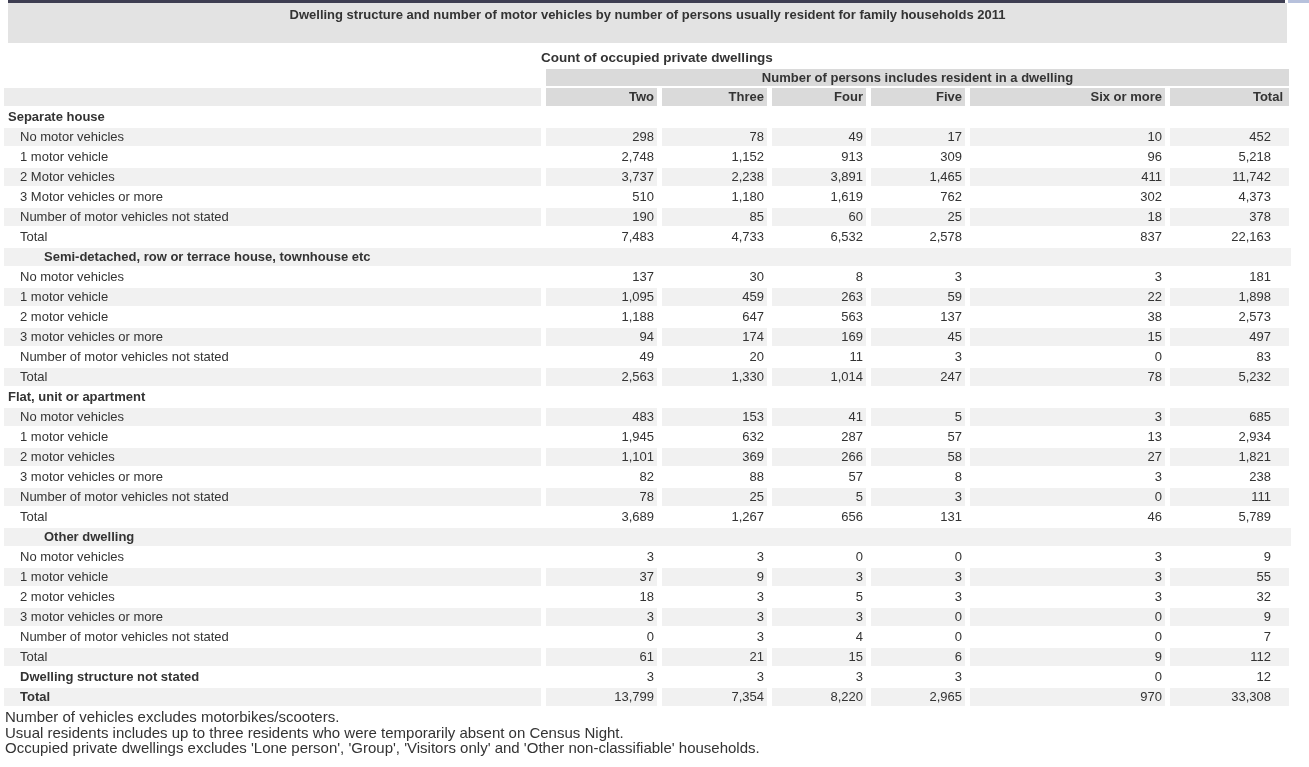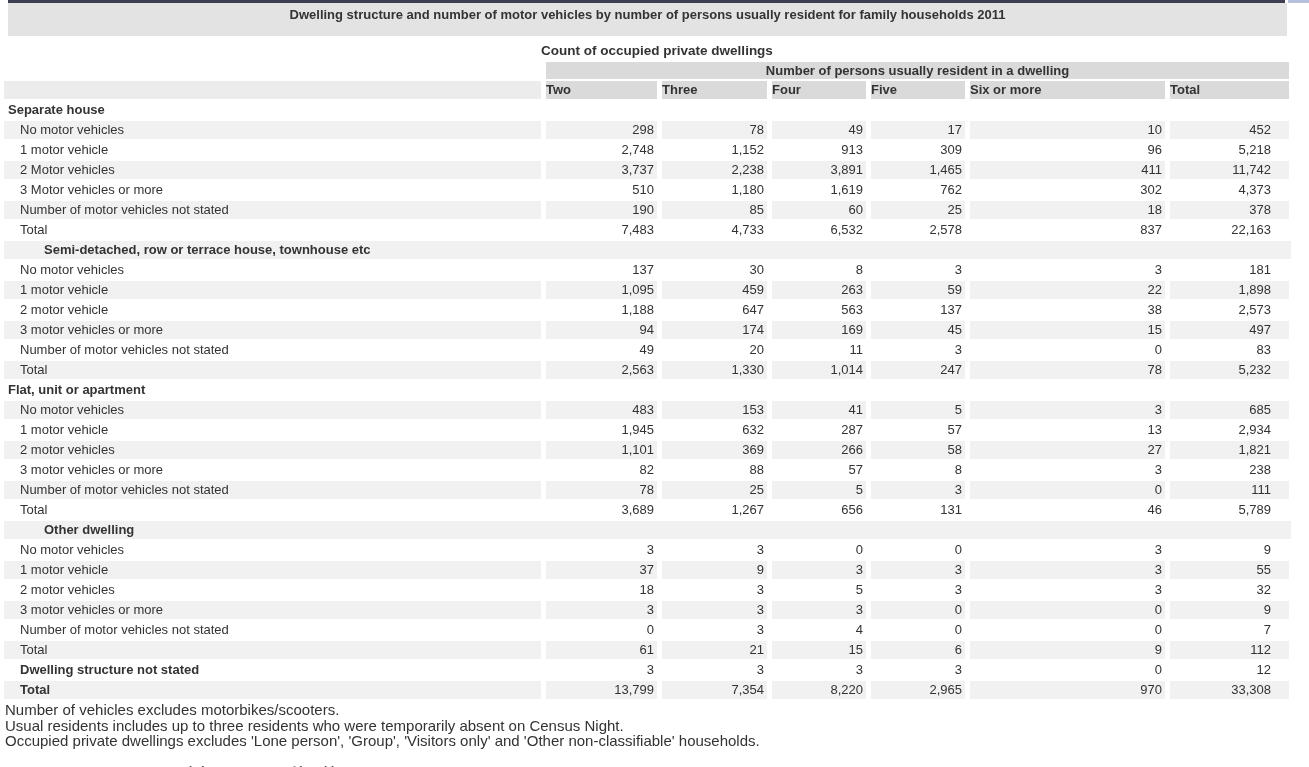--- a/index.html
+++ b/index.html
@@ -8,21 +8,21 @@
     font-family:"Liberation Sans","DejaVu Sans",sans-serif;
     color:var(--text,#333333); font-size:13px;
     -webkit-font-smoothing:antialiased;
   }
   .top-rule { display:flex; height:3px; padding-left:8px; }
   .rule-dark { width:1277px; background:var(--top-border,#3e3e52); }
   .rule-gap { width:3px; background:#ffffff; }
   .rule-light { flex:1; background:var(--top-border-right,#b7c1dc); }
 
   .title-bar {
-    margin-left:8px; width:1279px; height:33px; line-height:24px;
+    margin-left:8px; width:1279px; height:40px; line-height:24px;
     text-align:center; font-weight:bold; font-size:13px;
     background:var(--title-bar-bg,#e3e3e3);
   }
   .subtitle {
     margin:7px 0 0 5px; height:15px; line-height:15px;
     font-weight:bold; font-size:13.5px;text-align:center;
   }
 
   .tbl { margin-left:4px; width:1287px; }
   .grid {
@@ -31,21 +31,21 @@
     column-gap:5px;
   }
   .header-grid { margin-top:4px; grid-template-rows:17px 18px; row-gap:2px; }
   .hdr-spacer { grid-row:1; grid-column:1; }
   .group-header {
     grid-row:1; grid-column:2/8; background:var(--header-bg,#dadada);
     text-align:center; font-weight:bold; line-height:17px;
   }
   .label-header { grid-row:2; grid-column:1; background:var(--label-header-bg,#ececec); }
   .col-header {
-    background:var(--header-bg,#dadada); font-weight:bold;
+    background:var(--header-bg,#dadada); text-align:right; font-weight:bold;
     line-height:18px; padding-right:3px; box-sizing:border-box;
   }
   .col-header:last-child { padding-right:6px; }
 
   #table-body { margin-top:2px; }
   .row { height:18px; margin-bottom:2px; }
   .row > div { line-height:18px; }
   .section-row {
     font-weight:bold; padding-left:4px; box-sizing:border-box; line-height:18px;
   }
@@ -71,21 +71,21 @@
 
 <div class="title-bar">
   <span>Dwelling structure and number of motor vehicles by number of persons usually resident for family households 2011</span>
 </div>
 
 <div class="subtitle">Count of occupied private dwellings</div>
 
 <div class="tbl">
   <div class="grid header-grid" id="header-grid">
     <div class="hdr-spacer"></div>
-    <div class="group-header">Number of persons usually resident in a dwelling</div>
+    <div class="group-header">Number of persons includes resident in a dwelling</div>
     <div class="label-header"></div>
   <div class="col-header" style="grid-area: 2 / 2;">Two</div>
       <div class="col-header" style="grid-area: 2 / 3;">Three</div>
       <div class="col-header" style="grid-area: 2 / 4;">Four</div>
       <div class="col-header" style="grid-area: 2 / 5;">Five</div>
       <div class="col-header" style="grid-area: 2 / 6;">Six or more</div>
       <div class="col-header" style="grid-area: 2 / 7;">Total</div>
     </div>
   <div id="table-body">
       <div class="row section-row">Separate house</div>

